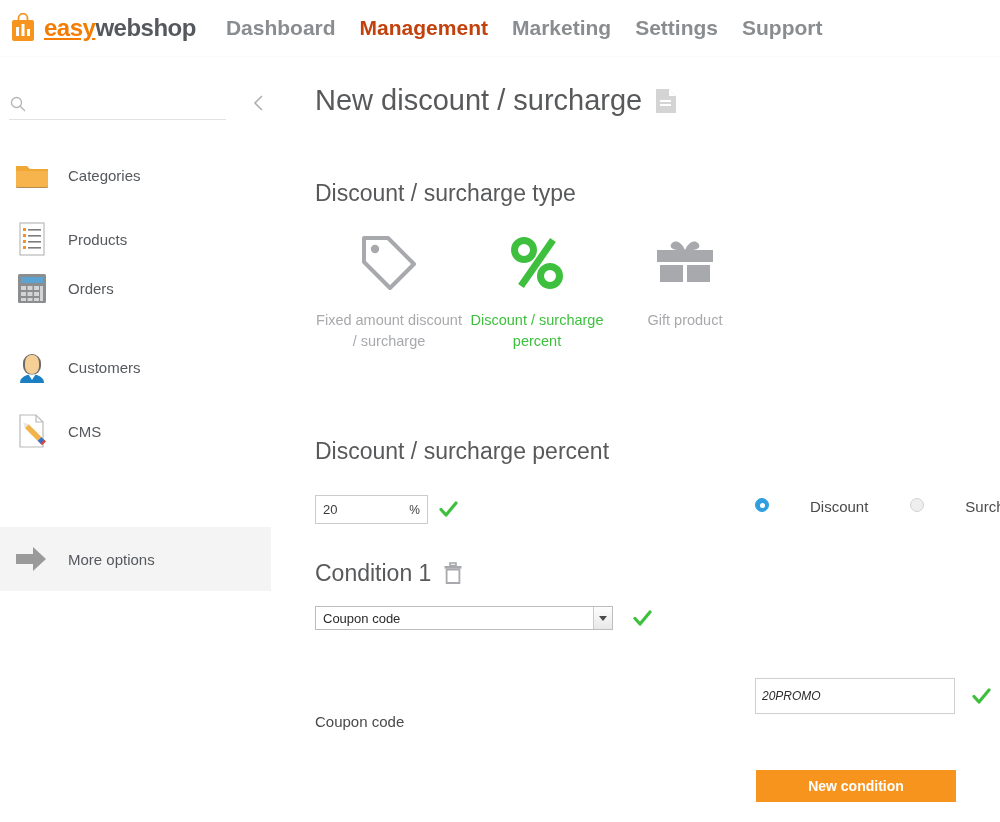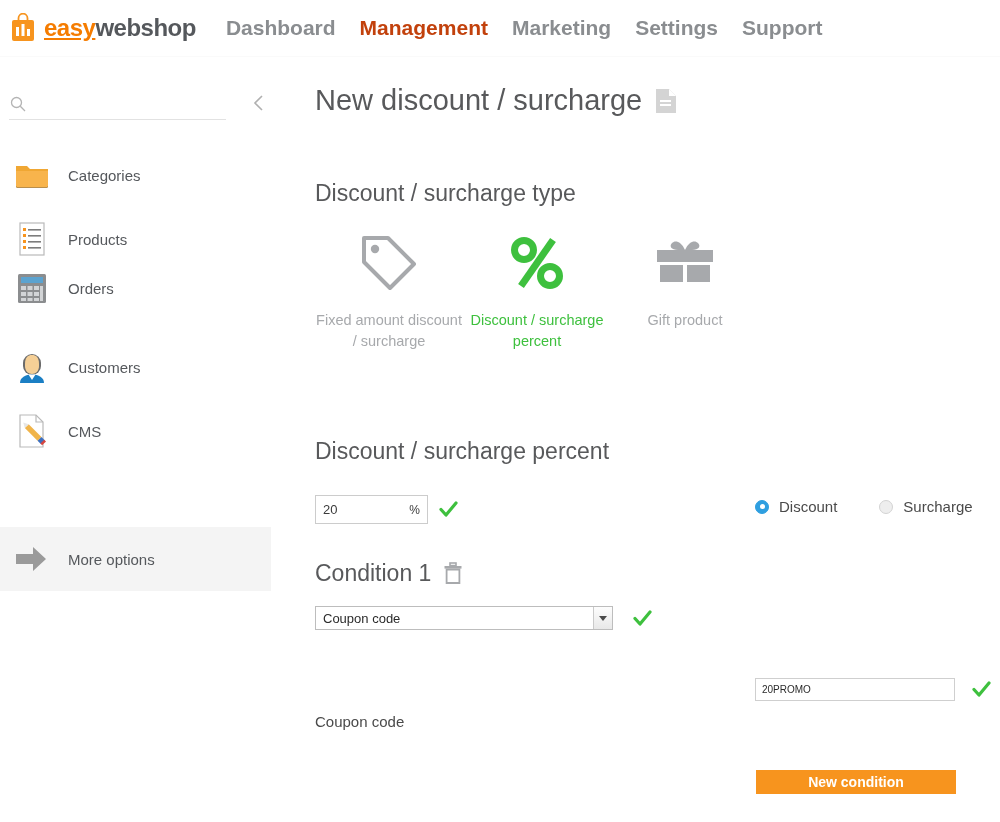--- a/index.html
+++ b/index.html
@@ -122,21 +122,21 @@
 
   .check {
     width: 19px; height: 19px; flex: none;
   }
   #percent-check { margin-left: 11px; }
 
   #radio-row {
     position: absolute; left: 484px; top: 440px;
     display: flex; align-items: center;
   }
-  .radio-opt { display: flex; align-items: center; cursor: pointer; }
+  .radio-opt { display: flex; align-items: flex-start; cursor: pointer; gap: 31px; }
   .radio-opt + .radio-opt { margin-left: 42px; }
   .radio-dot {
     width: 14px; height: 14px; border-radius: 50%; flex: none;
     background: #eeeeee; border: 1px solid #d3d3d3;
     display: flex; align-items: center; justify-content: center;
   }
   .radio-opt.checked .radio-dot {
     background: #2f9fe0; border-color: #2f9fe0;
   }
   .radio-opt.checked .radio-dot::after {
@@ -169,28 +169,28 @@
   
   #coupon-label {
     position: absolute; left: 44px; top: 655px;
     font-size: 15px; color: #4a4a4a; white-space: nowrap;
   }
   #coupon-field-wrap {
     position: absolute; left: 484px; top: 620px;
     display: flex; align-items: center;
   }
   #coupon-input {
-    width: 200px; height: 23px; border: 1px solid #cfcfcf; background: #fff;
-    font-family: "Liberation Sans", sans-serif; font-size: 10px; color: #2b2b2b;
-    padding: 0 6px; outline: 0;
+    width: 200px; height: 36px; border: 1px solid #cfcfcf; background: #fff;
+    font-family: "Liberation Sans", sans-serif; font-size: 12px; color: #2b2b2b;
+    padding: 0 6px; outline: 0; font-style: italic;
   }
   #coupon-check { margin-left: 17px; }
   #new-condition-btn {
     position: absolute; left: 485px; top: 712px;
-    width: 200px; height: 24px; background: #f7941e; border: 0;
+    width: 200px; height: 32px; background: #f7941e; border: 0;
     color: #fff; font-family: "Liberation Sans", sans-serif;
     font-size: 14px; font-weight: bold; cursor: pointer;
     display: flex; align-items: center; justify-content: center;
   }
 </style>
 </head>
 <body>
 
 <div id="topnav">
 

